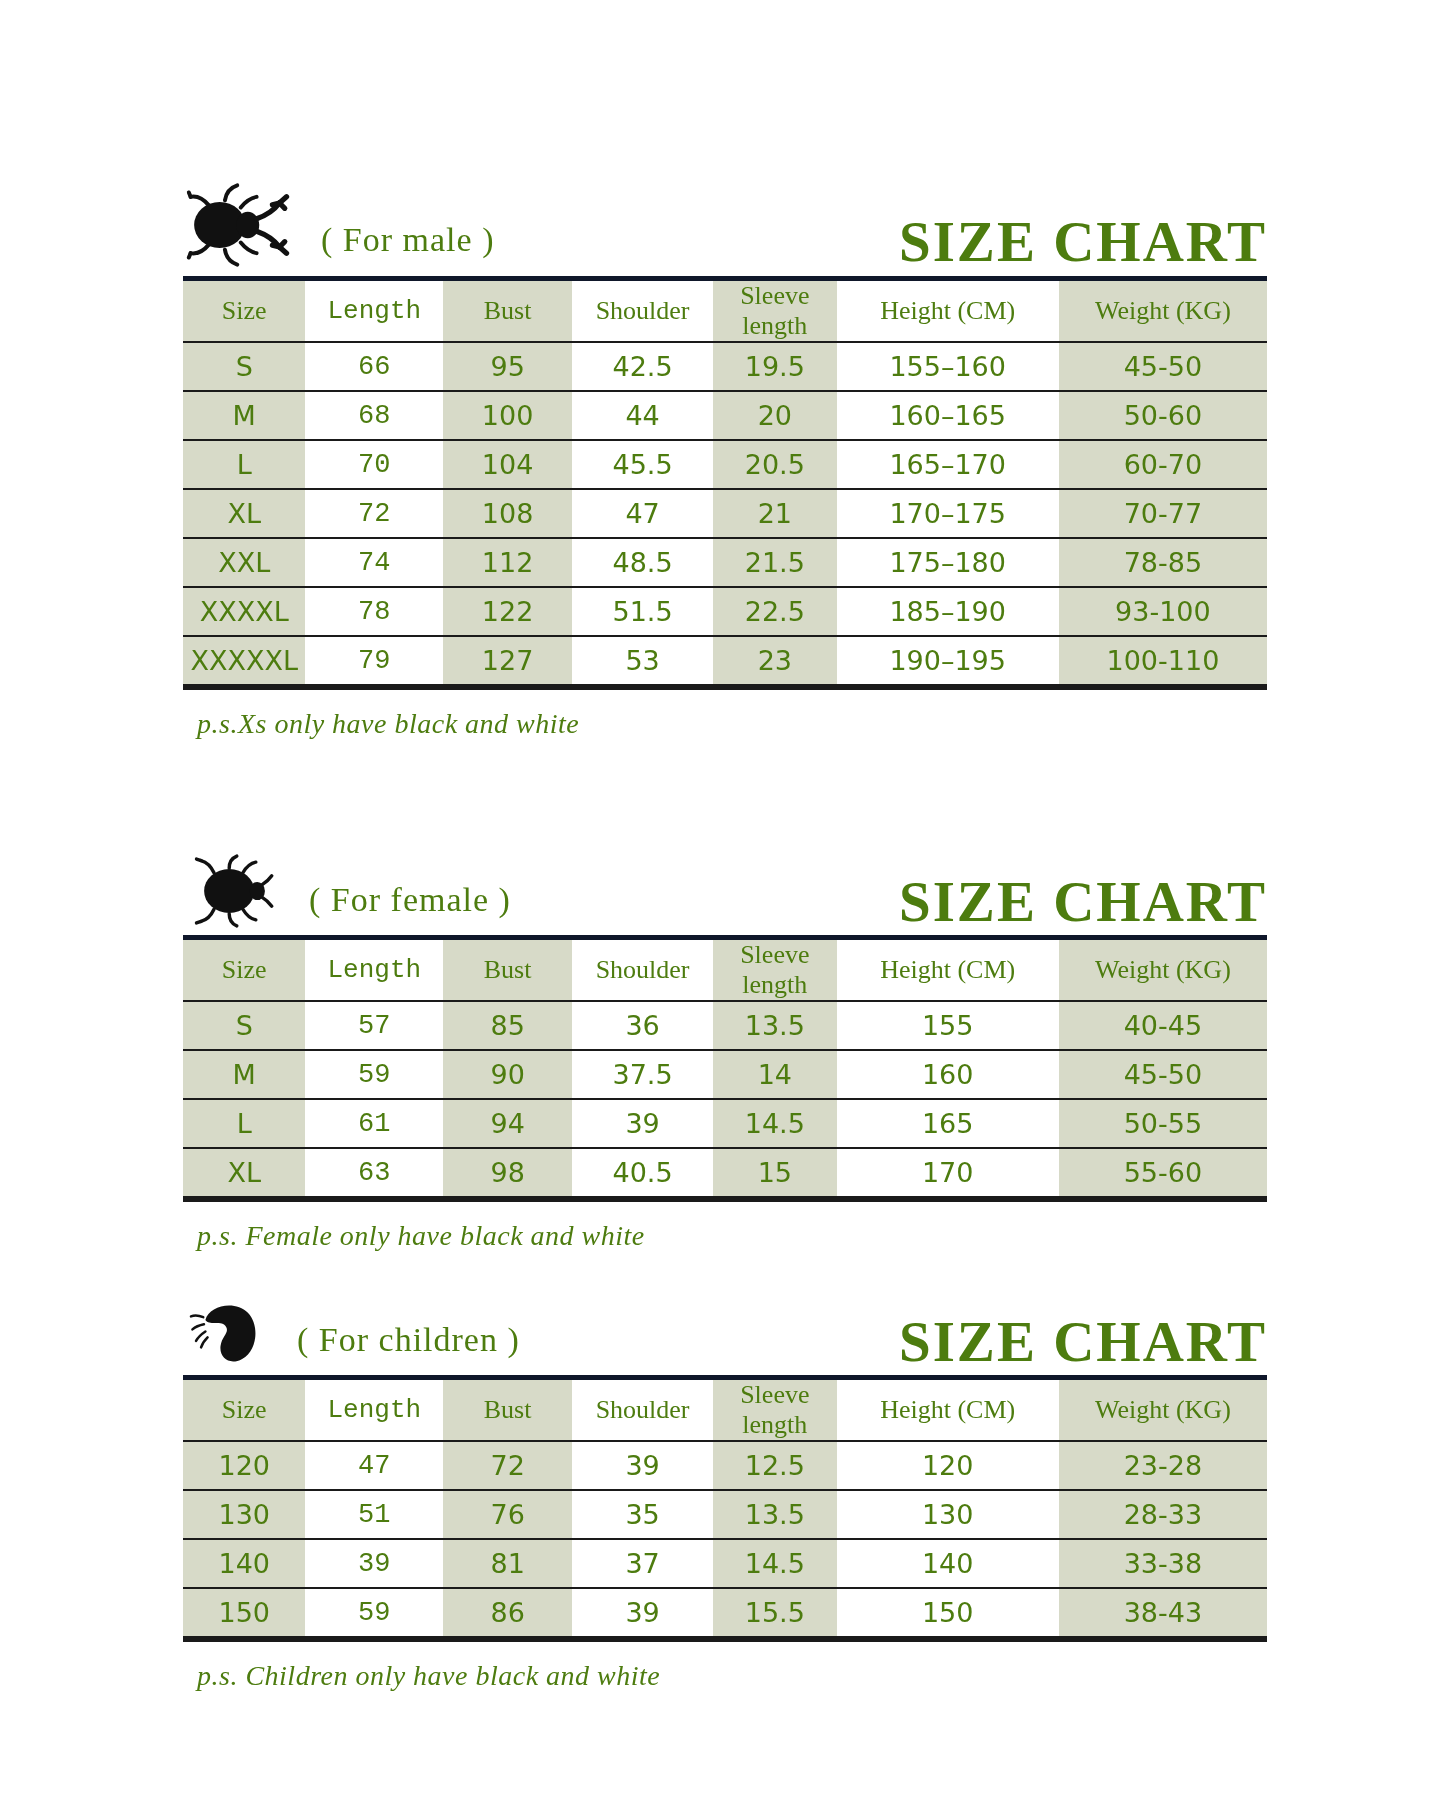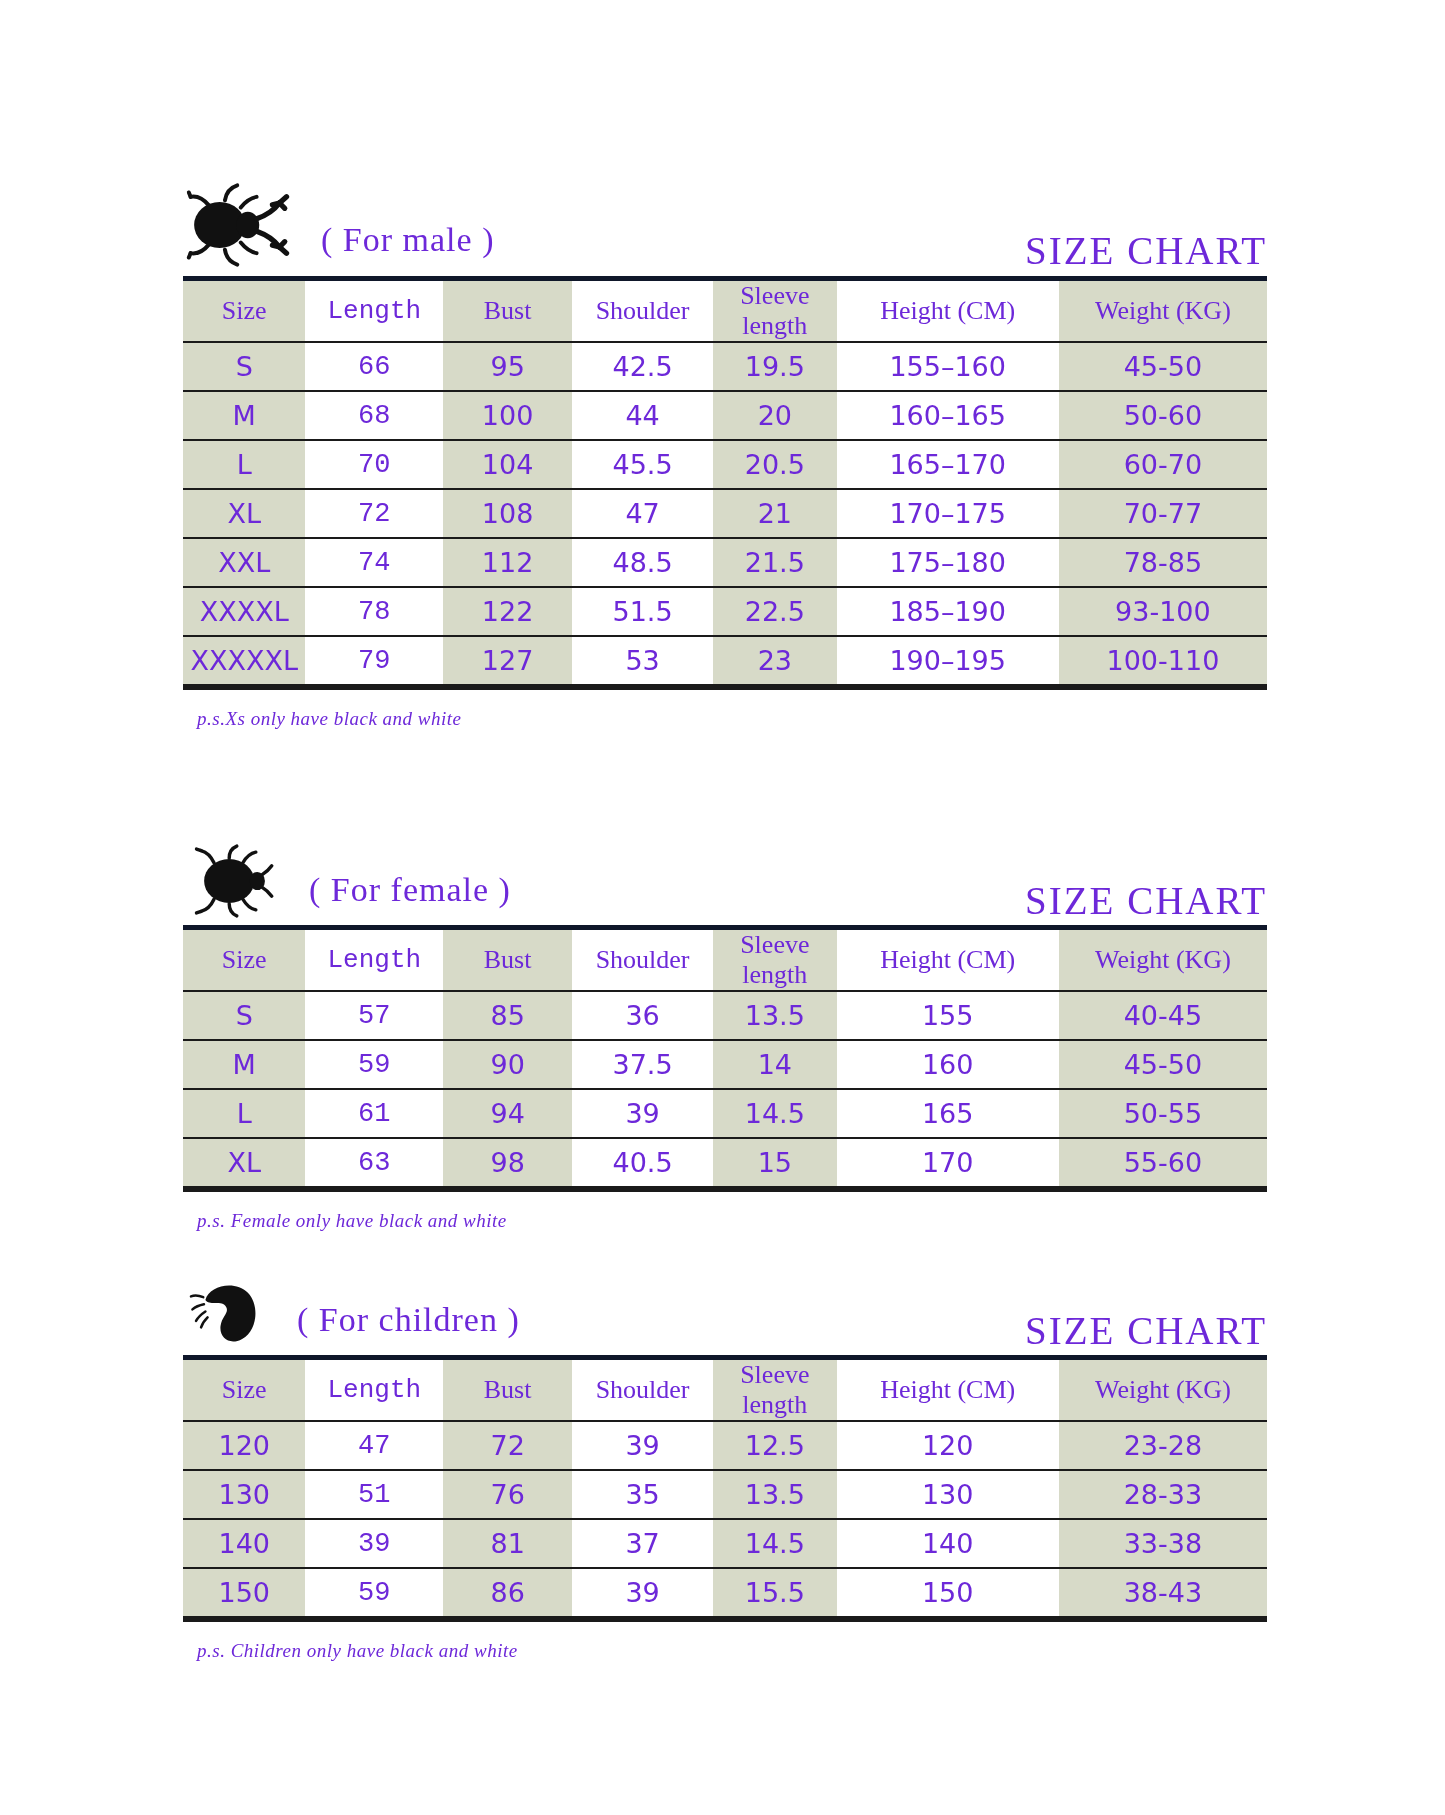--- a/index.html
+++ b/index.html
@@ -4,21 +4,21 @@
 <style>
   html, body { margin: 0; padding: 0; background: #ffffff; }
   .page {
     position: relative;
     width: 1445px;
     height: 1815px;
     box-sizing: border-box;
     padding: 0 178px 0 183px;
     background: #ffffff;
     font-family: "Liberation Serif", serif;
-    color: #6d28d9;
+    color: #4d7c0f;
     overflow: hidden;
   }
   .chart-section { }
   .sec-male     { margin-top: 183px; }
   .sec-female   { margin-top: 115px; }
   .sec-children { margin-top: 47px; }
 
   .section-header {
     display: flex;
     align-items: flex-end;
@@ -32,22 +32,22 @@
   .icon svg { display: block; }
   .group-label {
     font-size: 34px;
     line-height: 1;
     padding-bottom: 12px;
     white-space: nowrap;
     letter-spacing: 1px;
   }
   .chart-title {
     margin: 0;
-    font-weight: normal;
-    font-size: 39px;
+    font-weight: bold;
+    font-size: 57px;
     line-height: 0.95;
     letter-spacing: 2px;
     font-family: "Liberation Serif", serif;
   }
 
   table.size-table {
     width: 100%;
     border-collapse: collapse;
     table-layout: fixed;
     border-top: 5px solid #0f172a;
@@ -75,21 +75,21 @@
   .size-table th:nth-child(1), .size-table td:nth-child(1) { width: 11.3%; }
   .size-table th:nth-child(2), .size-table td:nth-child(2) { width: 12.7%; font-family: Liberation Mono, monospace; }
   .size-table th:nth-child(3), .size-table td:nth-child(3) { width: 11.9%; }
   .size-table th:nth-child(4), .size-table td:nth-child(4) { width: 13.0%; }
   .size-table th:nth-child(5), .size-table td:nth-child(5) { width: 11.4%; }
   .size-table th:nth-child(6), .size-table td:nth-child(6) { width: 20.5%; }
   .size-table th:nth-child(7), .size-table td:nth-child(7) { width: 19.2%; }
 
   .footnote {
     margin: 18px 0 0 14px;
-    font-size: 19px;
+    font-size: 28px;
     font-style: italic;
     font-family: "Liberation Serif", serif;
     letter-spacing: 0.5px;
   }
 </style>
 </head>
 <body>
 
 <div class="page">
 

